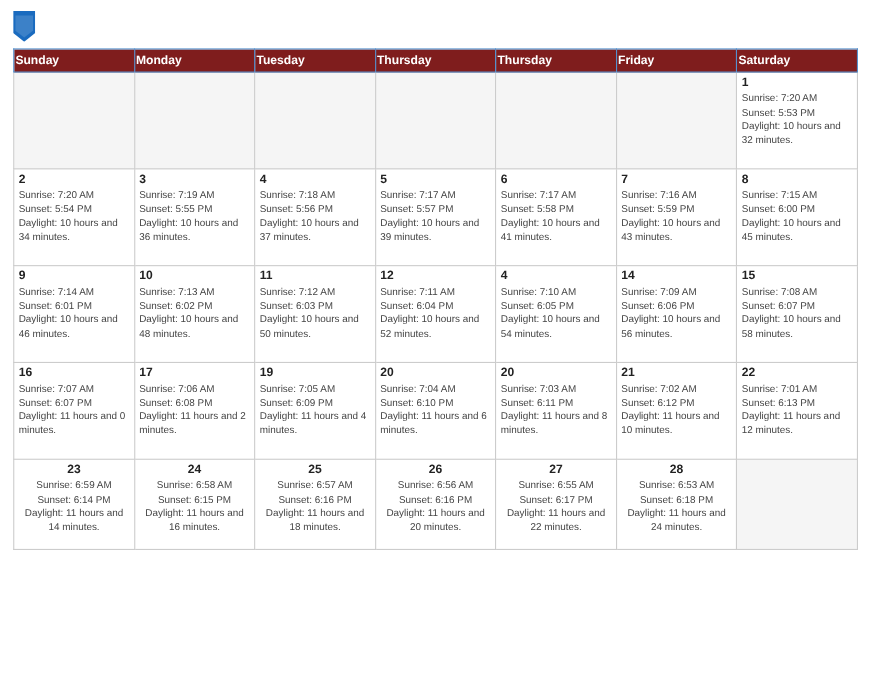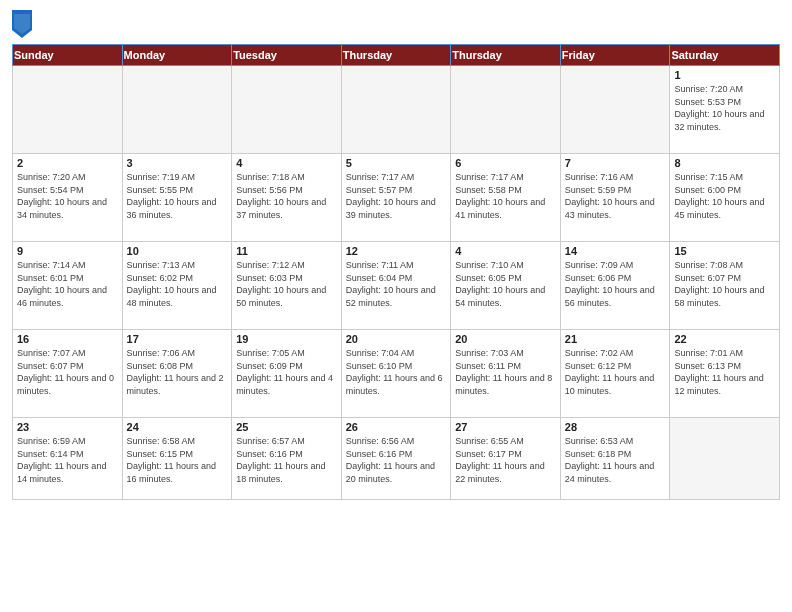--- a/index.html
+++ b/index.html
@@ -88,20 +88,21 @@
       display: block;
       margin-bottom: 2px;
     }
     .day-info {
       font-size: 9px;
       color: #444;
       line-height: 1.4;
     }
     .last-row td {
       height: 82px;
+      text-align: center;
     }
   </style>
 </head>
 <body>
 
 <div class="page">
   <div class="header">
     <div class="logo">
       <svg class="logo-icon" viewBox="0 0 20 28" xmlns="http://www.w3.org/2000/svg">
         <polygon points="0,0 20,0 20,20 10,28 0,20" fill="#1a6bbf"></polygon>

